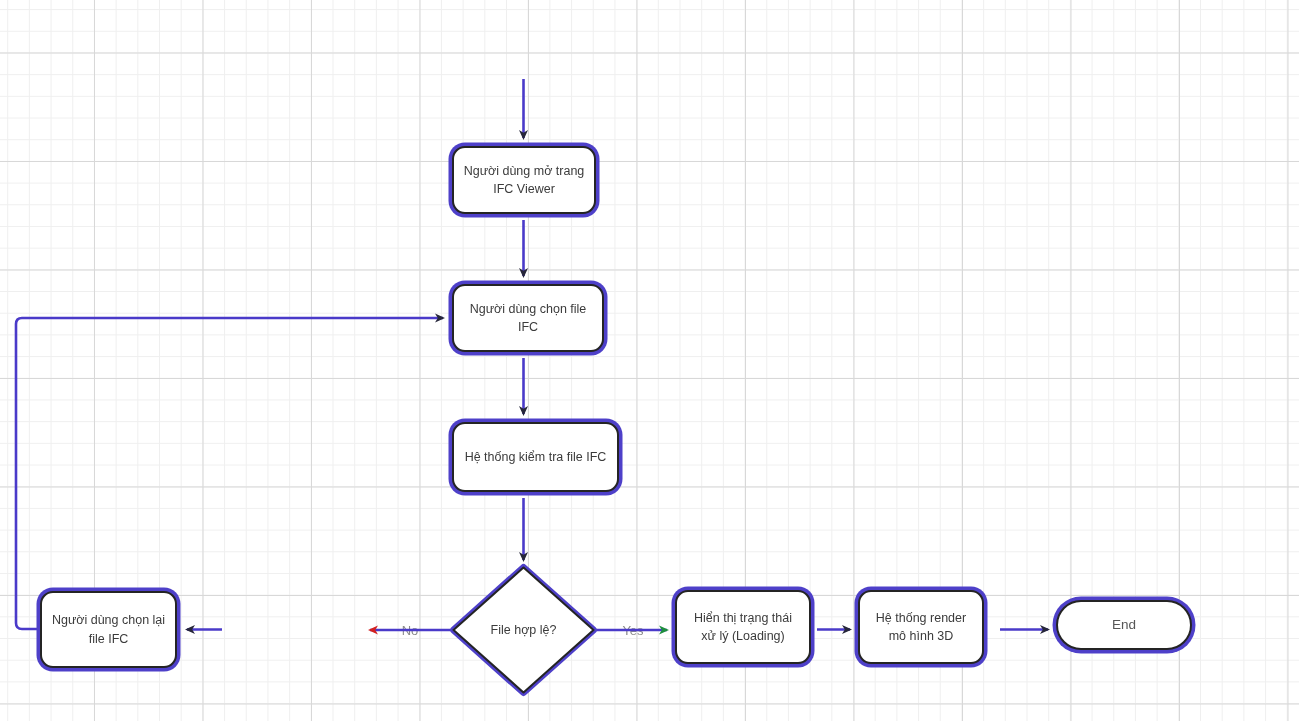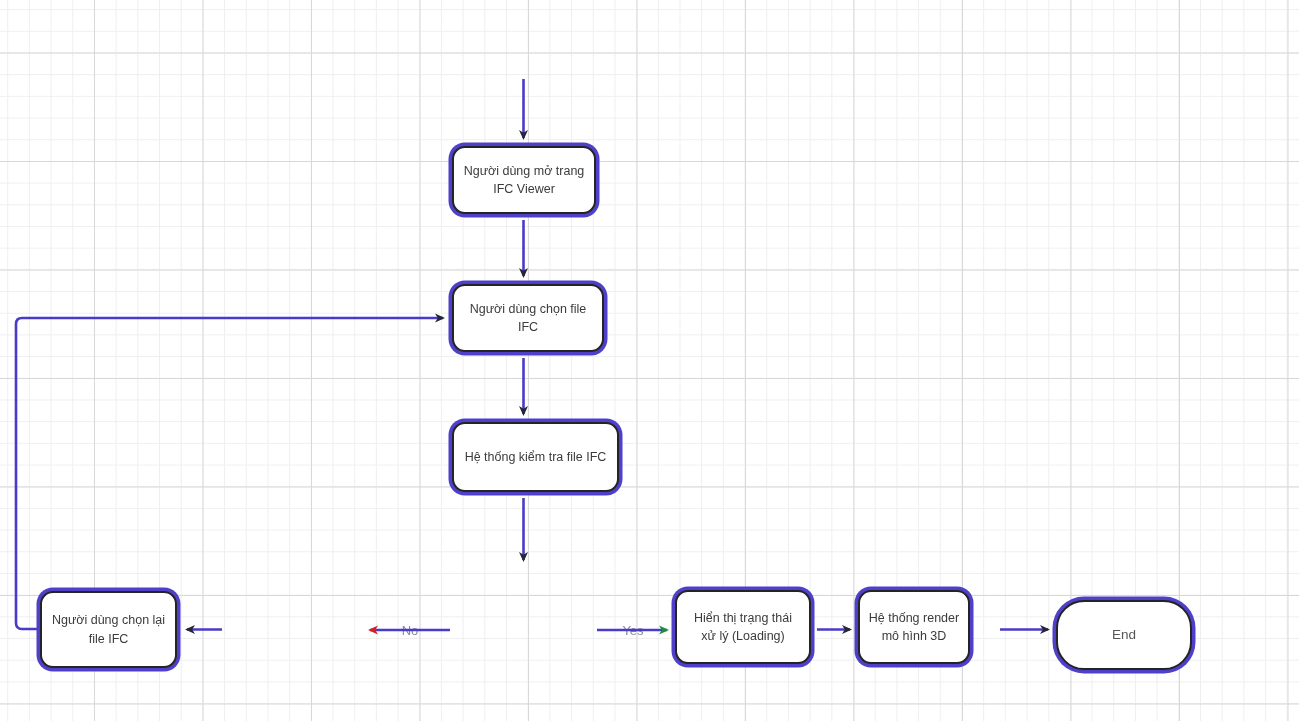--- a/index.html
+++ b/index.html
@@ -84,31 +84,38 @@
   </div>
 
   <div class="node process" style="left:452px;top:284px;width:152px;height:68px;">
     <span>Người dùng chọn file IFC</span>
   </div>
 
   <div class="node process" style="left:452px;top:422px;width:167px;height:70px;">
     <span>Hệ thống kiểm tra file IFC</span>
   </div>
 
+  <div class="diamond-wrap">
+    <svg width="145" height="130" viewBox="0 0 145 130">
+      <polygon points="72.5,2.5 142.5,65 72.5,127.5 2.5,65" fill="#ffffff" stroke="#4E40C9" stroke-width="7" stroke-linejoin="round"></polygon>
+      <polygon points="72.5,2.5 142.5,65 72.5,127.5 2.5,65" fill="#ffffff" stroke="#242424" stroke-width="2" stroke-linejoin="round"></polygon>
+    </svg>
+    <div class="diamond-label">File hợp lệ?</div>
+  </div>
 
 
   <div class="node process" style="left:40px;top:591px;width:137px;height:77px;">
     <span>Người dùng chọn lại file IFC</span>
   </div>
 
   <div class="node process" style="left:675px;top:590px;width:136px;height:74px;">
     <span>Hiển thị trạng thái xử lý (Loading)</span>
   </div>
 
-  <div class="node process" style="left:858px;top:590px;width:112px;height:74px;">
+  <div class="node process" style="left:858px;top:590px;width:126px;height:74px;">
     <span>Hệ thống render mô hình 3D</span>
   </div>
 
-  <div class="node terminator end-node" style="left:1056px;top:600px;width:136px;height:70px;">
+  <div class="node terminator end-node" style="left:1056px;top:600px;width:136px;height:50px;">
     <span>End</span>
   </div>
 
 </div>
 
 </body></html>

